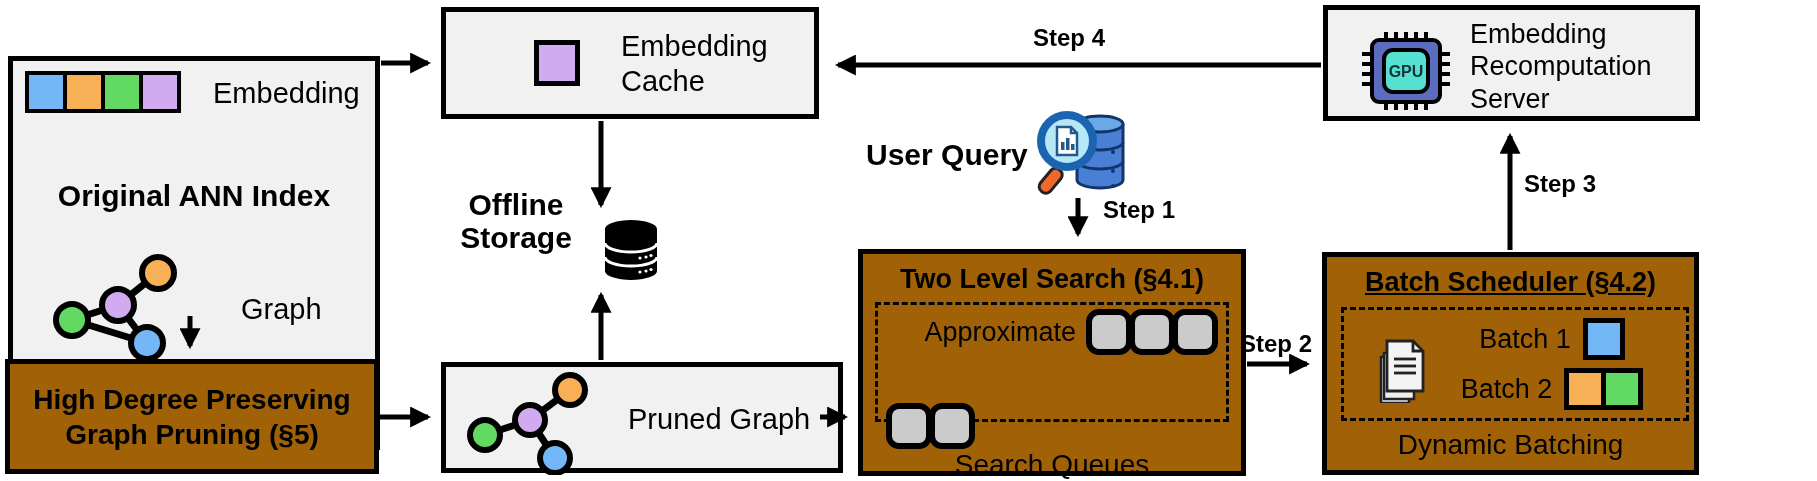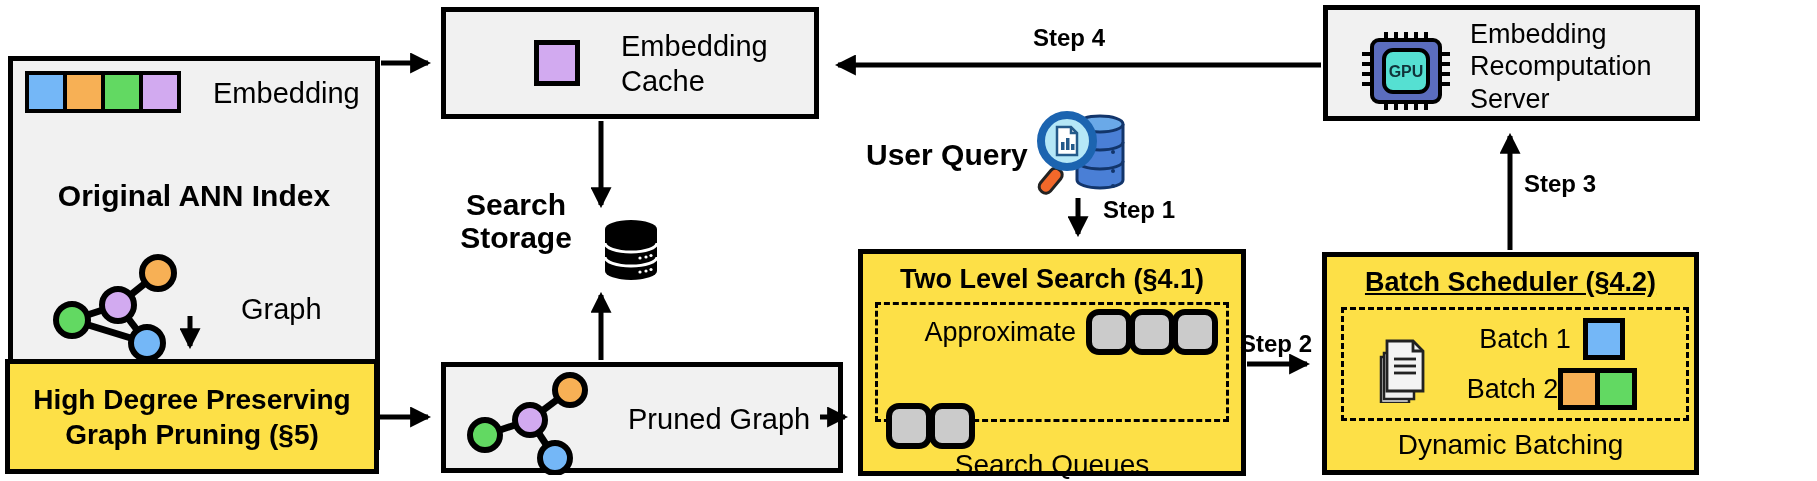--- a/index.html
+++ b/index.html
@@ -2,21 +2,21 @@
 <html><head>
 <meta charset="utf-8">
 <style>
   html,body{margin:0;padding:0;background:#ffffff;}
   #canvas{
     position:relative;width:1817px;height:481px;background:#ffffff;overflow:hidden;
     font-family:"Liberation Sans",sans-serif;color:#000;
   }
   .box{position:absolute;box-sizing:border-box;border:5px solid #000;}
   .light{background:#f1f1f1;}
-  .dark{background:#fde047;}
+  .dark{background:#a16207;}
   .btitle{position:absolute;left:0;right:0;text-align:center;font-weight:bold;font-size:27px;}
   .plain{font-weight:normal;}
   
   .strip{position:absolute;display:flex;}
   .strip .sq{width:42px;height:42px;box-sizing:border-box;border:4px solid #000;}
   .strip .sq + .sq{margin-left:-4px;}
   
   .bsqs{display:flex;}
   .bsqs .sq{width:42px;height:42px;box-sizing:border-box;border:5px solid #000;}
   .bsqs .sq + .sq{margin-left:-5px;}
@@ -84,21 +84,21 @@
           <line x1="84" y1="46" x2="94" y2="46"></line>
           <line x1="84" y1="56" x2="94" y2="56"></line>
       </g>
       <rect x="16" y="12" width="68" height="62" rx="7" fill="#5b6dbe" stroke="#000" stroke-width="4"></rect>
       <rect x="28" y="22" width="44" height="42" rx="9" fill="#55e0d2" stroke="#000" stroke-width="4"></rect>
       <text x="50" y="49" text-anchor="middle" font-size="16" font-weight="bold" fill="#10333a" font-family="Liberation Sans,sans-serif">GPU</text>
     </svg>
     <div class="freelbl plain" style="left:142px;top:8px;width:235px;font-size:27px;line-height:1.2;">Embedding Recomputation Server</div>
   </div>
 
-  <div class="freelbl" style="left:440px;top:188px;width:152px;text-align:center;font-weight:bold;font-size:30px;line-height:1.1;">Search Storage</div>
+  <div class="freelbl" style="left:440px;top:188px;width:152px;text-align:center;font-weight:bold;font-size:30px;line-height:1.1;">Offline Storage</div>
   <svg style="position:absolute;left:602px;top:218px;" width="58" height="64" viewBox="0 0 58 64">
     <path d="M3,11 v42 a26,9 0 0 0 52,0 v-42" fill="#000"></path>
     <ellipse cx="29" cy="11" rx="26" ry="9" fill="#000"></ellipse>
     <path d="M3,25 a26,9 0 0 0 52,0" fill="none" stroke="#fff" stroke-width="3"></path>
     <path d="M3,39 a26,9 0 0 0 52,0" fill="none" stroke="#fff" stroke-width="3"></path>
     <g fill="#fff">
       <circle cx="38" cy="40" r="1.6"></circle>
         <circle cx="44" cy="39" r="1.6"></circle>
         <circle cx="49" cy="37.5" r="1.6"></circle>
       <circle cx="38" cy="54" r="1.6"></circle>
@@ -151,21 +151,21 @@
   <div class="box dark" style="left:1322px;top:252px;width:377px;height:223px;">
     <div class="btitle" style="top:10px;text-decoration:underline;">Batch Scheduler (§4.2)</div>
     <div class="dashed" style="left:14px;top:50px;width:348px;height:114px;display:flex;flex-direction:column;justify-content:space-around;padding:4px 10px 4px 84px;">
       <div style="display:flex;align-items:center;justify-content:center;">
         <div style="font-size:27px;padding-right:12px;white-space:nowrap;">Batch 1</div>
         <div class="bsqs">
             <div class="sq" style="background: rgb(116, 183, 247);"></div>
           </div>
       </div>
       <div style="display:flex;align-items:center;justify-content:center;">
-        <div style="font-size:27px;padding-right:0;white-space:nowrap;">Batch 2</div>
+        <div style="font-size:27px;padding-right:12px;white-space:nowrap;">Batch 2</div>
         <div class="bsqs">
             <div class="sq" style="background: rgb(247, 176, 85);"></div>
             <div class="sq" style="background: rgb(98, 217, 98);"></div>
           </div>
       </div>
     </div>
     <svg style="position:absolute;left:52px;top:78px;" width="52" height="68" viewBox="0 0 52 68">
       <path d="M6,14 h28 v46 h-28 z" transform="translate(-4,8)" fill="#e8e8e8" stroke="#222" stroke-width="2.5"></path>
       <path d="M6,14 h30 v46 h-30 z" transform="translate(-1,4)" fill="#efefef" stroke="#222" stroke-width="2.5"></path>
       <path d="M8,6 h26 l10,10 v40 h-36 z" fill="#f4f4f4" stroke="#222" stroke-width="2.8"></path>

